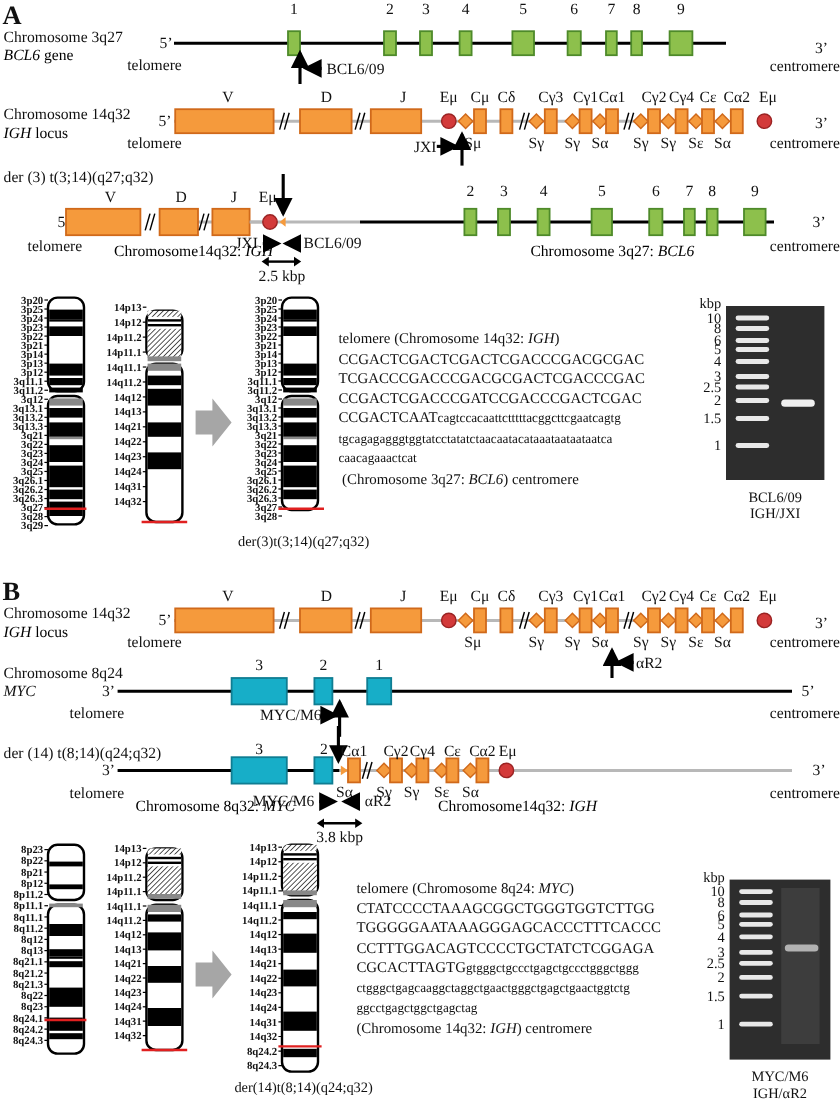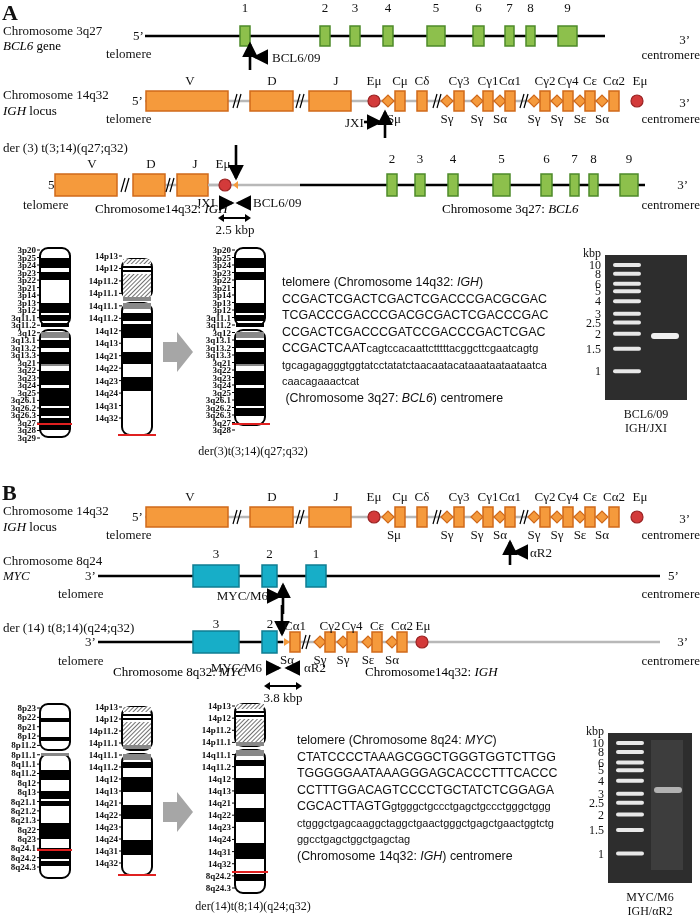--- a/index.html
+++ b/index.html
@@ -1,19 +1,19 @@
 <!DOCTYPE html>
 <html><head>
 <meta charset="utf-8">
 <style>
   html,body{margin:0;padding:0;background:#fff;}
   body{width:700px;height:919px;position:relative;overflow:hidden;font-family:"Liberation Serif",serif;color:#111;}
   svg text{font-family:"Liberation Serif",serif;}
   #fig{position:absolute;left:0;top:0;}
-  .seq{position:absolute;font-family:Liberation Sans, sans-serif;font-size:12.4px;line-height:16.5px;white-space:pre;color:#111;}
+  .seq{position:absolute;font-family:Liberation Serif, serif;font-size:12.4px;line-height:16.5px;white-space:pre;color:#111;}
   .seq .lc{font-size:11px;}
 </style>
 </head>
 <body>
 
 <svg id="fig" width="700" height="919" viewBox="0 0 700 919">
   <defs>
     <pattern id="hatch" width="3" height="3" patternUnits="userSpaceOnUse" patternTransform="rotate(45)">
       <rect width="3" height="3" fill="#fff"></rect>
         <line x1="0" y1="0" x2="0" y2="3" stroke="#333" stroke-width="1.4"></line>

